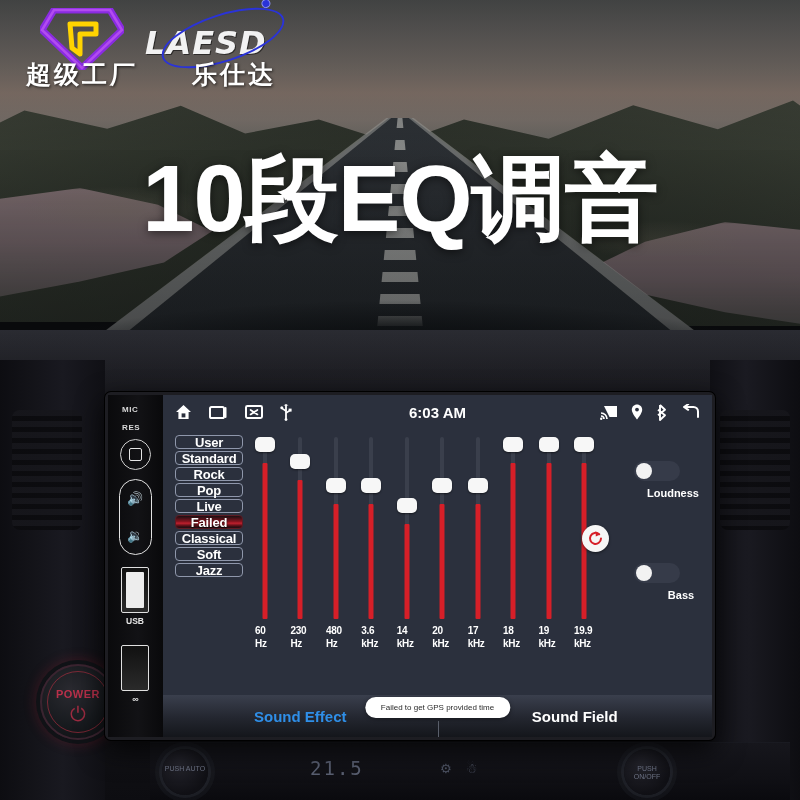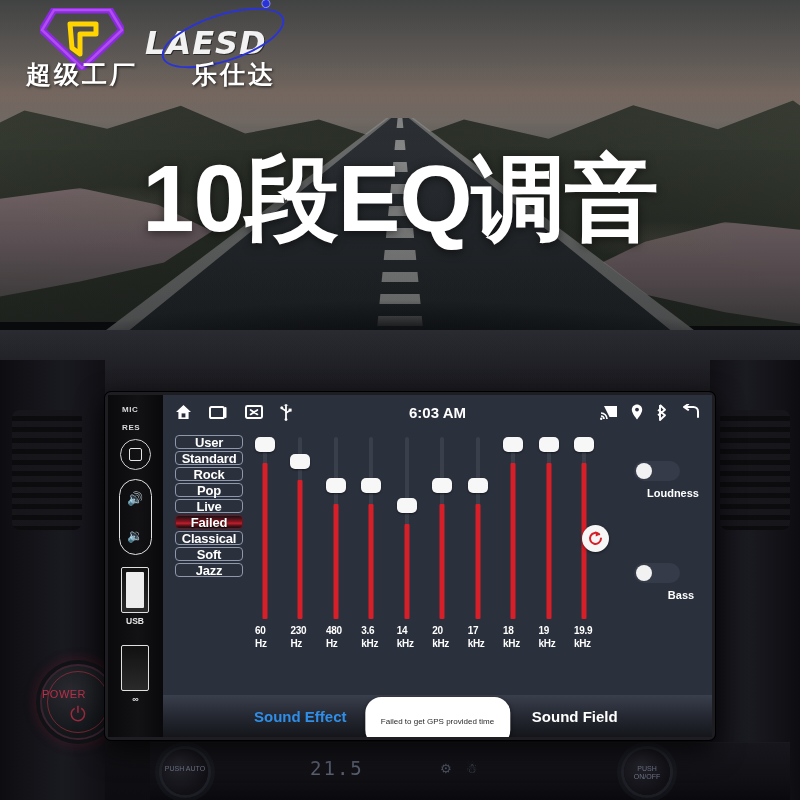--- a/index.html
+++ b/index.html
@@ -138,22 +138,22 @@
     border-radius:50%;
     background: radial-gradient(circle at 40% 35%, #2a2a30 0%, #171a1e 55%, #0c0d10 100%);
     box-shadow: 0 0 0 4px #101216, 0 0 14px 3px rgba(180,30,50,.30);
     border: 2px solid #3a2430;
   }
   .power-ring {
     position:absolute; left:5px; top:5px; right:5px; bottom:5px;
     border-radius:50%; border:1.5px solid rgba(200,50,70,.55);
   }
   .power-label {
-    position:absolute; left:0; right:0; top:22px; text-align:left;
-    color:#b9304a; font-size:11px; font-weight:normal; letter-spacing:.5px;
+    position:absolute; left:0; right:0; top:22px; text-align:center;
+    color:#b9304a; font-size:11px; font-weight:bold; letter-spacing:.5px;
   }
   .power-glyph {
     position:absolute; left:0; right:0; top:38px; text-align:center;
     color:#9c2b40; font-size:20px; line-height:1;
   }
 
   
   .climate {
     position:absolute; left:150px; top:742px; width:640px; height:58px;
     background: linear-gradient(180deg,#16161c 0%,#101015 60%,#0a0a0e 100%);
@@ -317,21 +317,21 @@
   }
   .tab {
     flex:1; display:flex; align-items:center; justify-content:center;
     font-size:15px; font-weight:bold; color:#ffffff;
   }
   .tab.active { color:#2f8fe8; }
   .tab-div { position:absolute; left:50%; top:26px; width:1px; height:16px; background:#5a5f6b; }
   .toast {
     position:absolute; left:50%; top:2px; transform:translateX(-50%);
     background:#ffffff; color:#2a2a2a;
-    font-size:8px; padding:20px 16px; border-radius:16px;
+    font-size:8px; padding:6px 16px; border-radius:16px;
     white-space:nowrap; box-shadow:0 1px 4px rgba(0,0,0,.4);
   }
   .modelbar {
     height:36px; flex:0 0 36px; background:#000000; position:relative;
   }
   .model {
     position:absolute; right:18px; top:4px;
     color:#ffffff; font-size:22px; font-weight:bold; font-style:italic;
     letter-spacing:.5px;
   }

